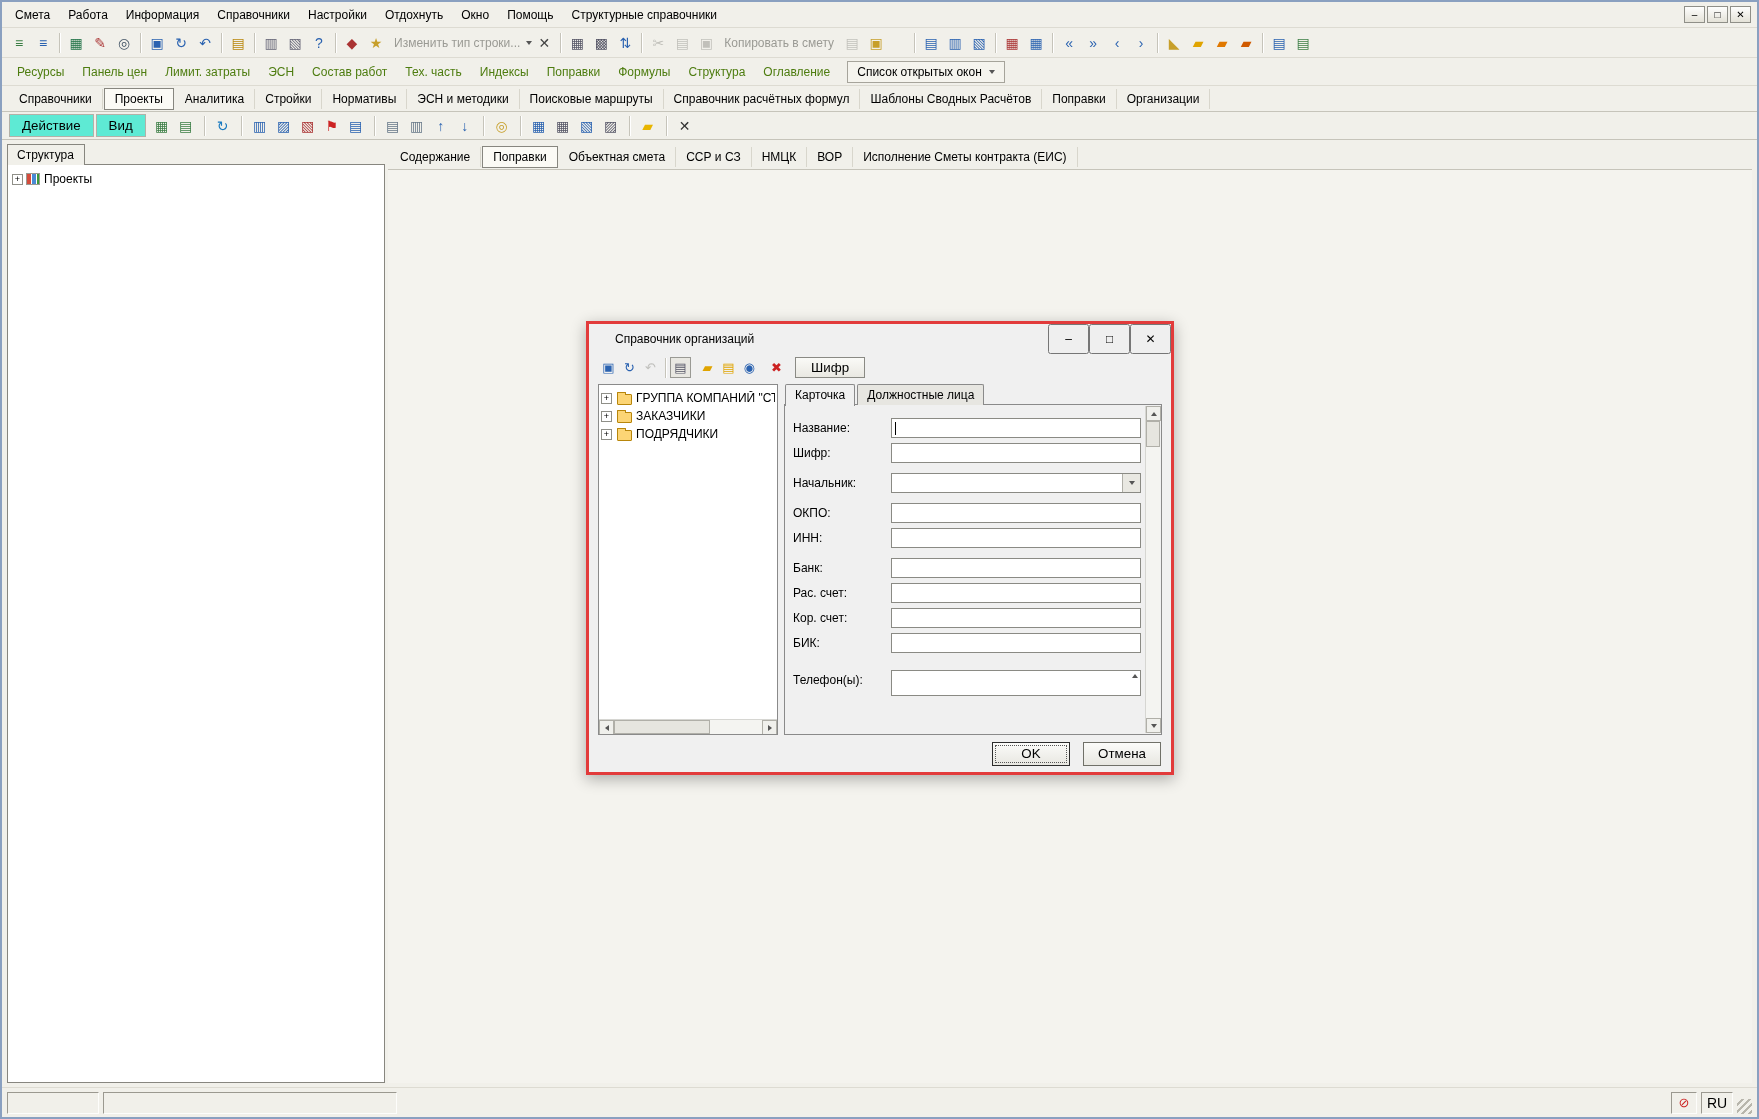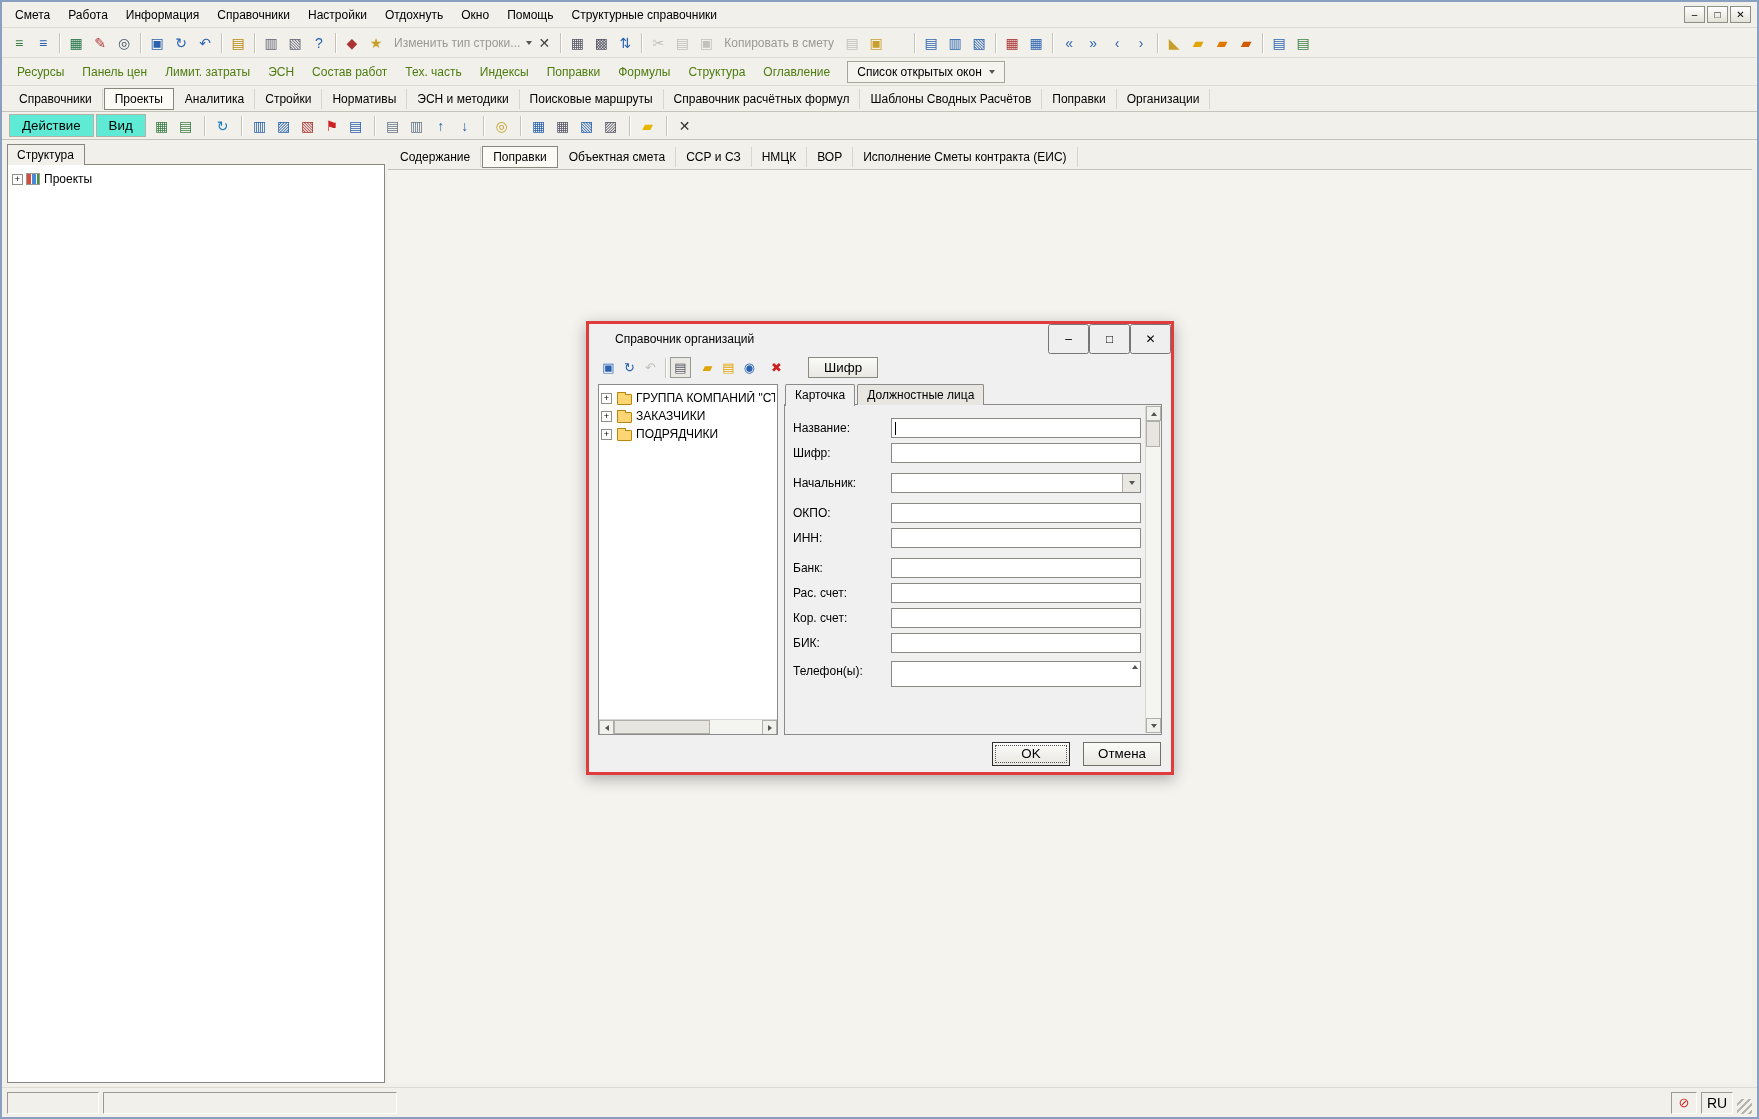--- a/index.html
+++ b/index.html
@@ -67,21 +67,21 @@
   .sb-lang{width:32px;font-size:14px}
   .grip{width:15px;height:15px;align-self:flex-end;background:repeating-linear-gradient(135deg,transparent 0 3px,#b8b6ac 3px 5px)}
 
   
   .dialog{position:absolute;left:584px;top:319px;width:588px;height:454px;background:#f0f0f0;border:3px solid #e23b3b;box-shadow:0 4px 14px rgba(0,0,0,.3);display:flex;flex-direction:column;z-index:10}
   .dlg-title{height:30px;display:flex;align-items:center;padding-left:26px;flex:0 0 30px}
   .dlg-controls{margin-left:auto;display:flex;height:100%}
   .dlg-cbtn{width:41px;height:100%;display:flex;align-items:center;justify-content:center;font-size:12px;cursor:default}
   .dlg-toolbar{height:27px;flex:0 0 27px;display:flex;align-items:center;padding:0 9px}
   .dlg-toolbar .tbtn{width:21px;height:21px;font-size:13px}
-  .cipher-btn{margin-left:21px;border:1px solid #8a8a84;background:linear-gradient(#fafaf7,#e9e8e2);padding:2px 15px;cursor:default}
+  .cipher-btn{margin-left:8px;border:1px solid #8a8a84;background:linear-gradient(#fafaf7,#e9e8e2);padding:2px 15px;cursor:default}
   .dlg-main{flex:1;display:flex;gap:6px;padding:3px 9px 0 9px;overflow:hidden}
   .dlg-tree{width:180px;flex:0 0 180px;border:1px solid #8a8a8a;background:#fff;display:flex;flex-direction:column;overflow:hidden}
   .dlg-tree .tree-rows{flex:1;padding:4px 2px;overflow:hidden}
   .hscroll{height:15px;flex:0 0 15px;display:flex;border-top:1px solid #d6d6d2;background:#f4f4f1}
   .sb-btn{width:15px;height:15px;flex:0 0 15px;background:#f0f0ec;border:1px solid #b0afa8;display:flex;align-items:center;justify-content:center}
   .sb-thumb-h{width:96px;background:#e6e5df;border:1px solid #b0afa8}
   .sb-track{flex:1}
   .dlg-right{flex:1;display:flex;flex-direction:column;overflow:hidden}
   .dtabs{display:flex;height:21px;flex:0 0 21px;position:relative;z-index:1;padding-left:1px}
   .dtab{border:1px solid #8a8a8a;border-bottom:none;background:#e7e6e1;padding:3px 9px 0 9px;margin-right:2px;border-radius:2px 2px 0 0;font-size:12px;cursor:default}
@@ -452,21 +452,21 @@
             <div class="finput"></div>
           </div>
           <div class="frow">
             <div class="flabel">Кор. счет:</div>
             <div class="finput"></div>
           </div>
           <div class="frow">
             <div class="flabel">БИК:</div>
             <div class="finput"></div>
           </div>
-          <div class="frow gap top" style="margin-top:8px">
+          <div class="frow gap top" style="margin-top:17px">
             <div class="flabel">Телефон(ы):</div>
             <div class="ftext" style="height:26px">
               <span class="mini-arr up tri-up"></span>
             </div>
           </div>
 
           <div class="vscroll">
             <div class="sb-btn">
                 <span class="tri-up"></span>
               </div>

